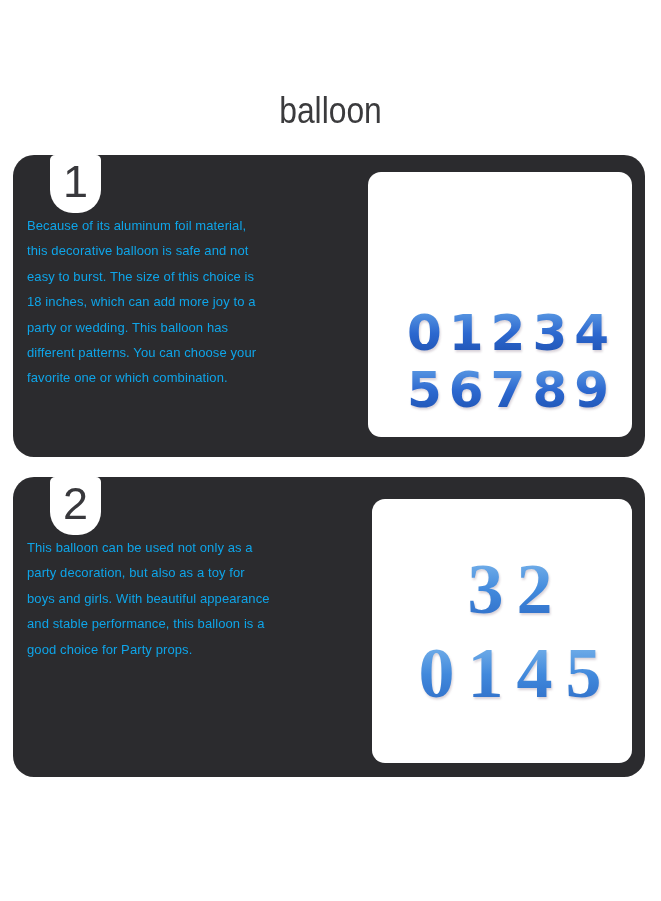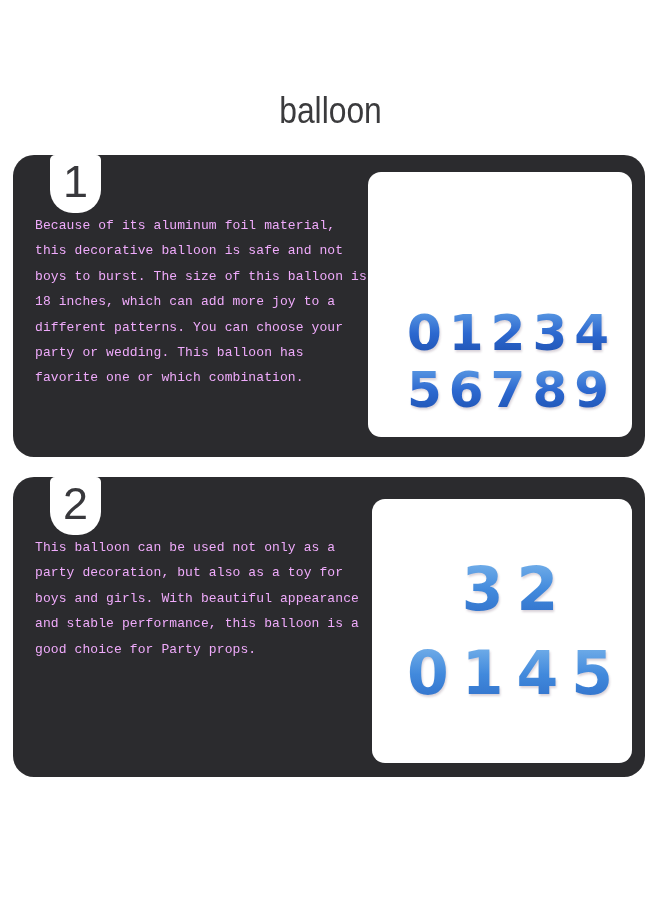--- a/index.html
+++ b/index.html
@@ -45,26 +45,26 @@
   }
   .badge-num {
     font-size: 45px;
     line-height: 1;
     color: #38383c;
     padding-bottom: 5px;
   }
 
   .desc {
     position: absolute;
-    left: 22px;
+    left: 14px;
     top: 58px;
     width: 338px;
-    font-family: Liberation Mono, monospace;
+    font-family: Liberation Sans, sans-serif;
     font-size: 13px;
-    color: #f0abfc;
+    color: #0ea5e9;
     letter-spacing: 0.1px;
   }
   .desc .line {
     height: 25.4px;
     line-height: 25.4px;
     white-space: nowrap;
   }
 
   .photo {
     position: absolute;
@@ -87,24 +87,25 @@
     text-align: center;
     filter: drop-shadow(1px 2px 1px rgba(40,0,40,0.18));
   }
   #card-1 .balloon-row {
     font-size: 50px;
     line-height: 57.5px;
     letter-spacing: 7px;
     margin-right: -7px;
   }
   #card-2 .balloon-row {
-    font-size: 60px;
+    font-size: 72px;
     line-height: 84px;
     letter-spacing: 13px;
     margin-right: -13px;
+    font-family: Liberation Serif, serif;
   }
 
   .pink  { color: #d9187a; }
   .blue  { color: #2c68cf; }
   .blue2 { color: #3f87dc; }
   @supports ((-webkit-background-clip: text) or (background-clip: text)) {
     .balloon-row {
       -webkit-background-clip: text;
       background-clip: text;
       color: transparent;
@@ -120,24 +121,24 @@
 
 <h1 class="page-title">balloon</h1>
 
 <section class="card" id="card-1">
   <div class="badge">
     <span class="badge-num">1</span>
   </div>
   <div class="desc">
     <div class="line">Because of its aluminum foil material,</div>
     <div class="line">this decorative balloon is safe and not</div>
-    <div class="line">boys to burst. The size of this balloon is</div>
+    <div class="line">easy to burst. The size of this choice is</div>
     <div class="line">18 inches, which can add more joy to a</div>
+    <div class="line">party or wedding. This balloon has</div>
     <div class="line">different patterns. You can choose your</div>
-    <div class="line">party or wedding. This balloon has</div>
     <div class="line">favorite one or which combination.</div>
   </div>
   <div class="photo">
     <div class="balloon-row pink">01234</div>
     <div class="balloon-row pink">56789</div>
     <div class="balloon-row blue">01234</div>
     <div class="balloon-row blue">56789</div>
   </div>
 </section>
 

